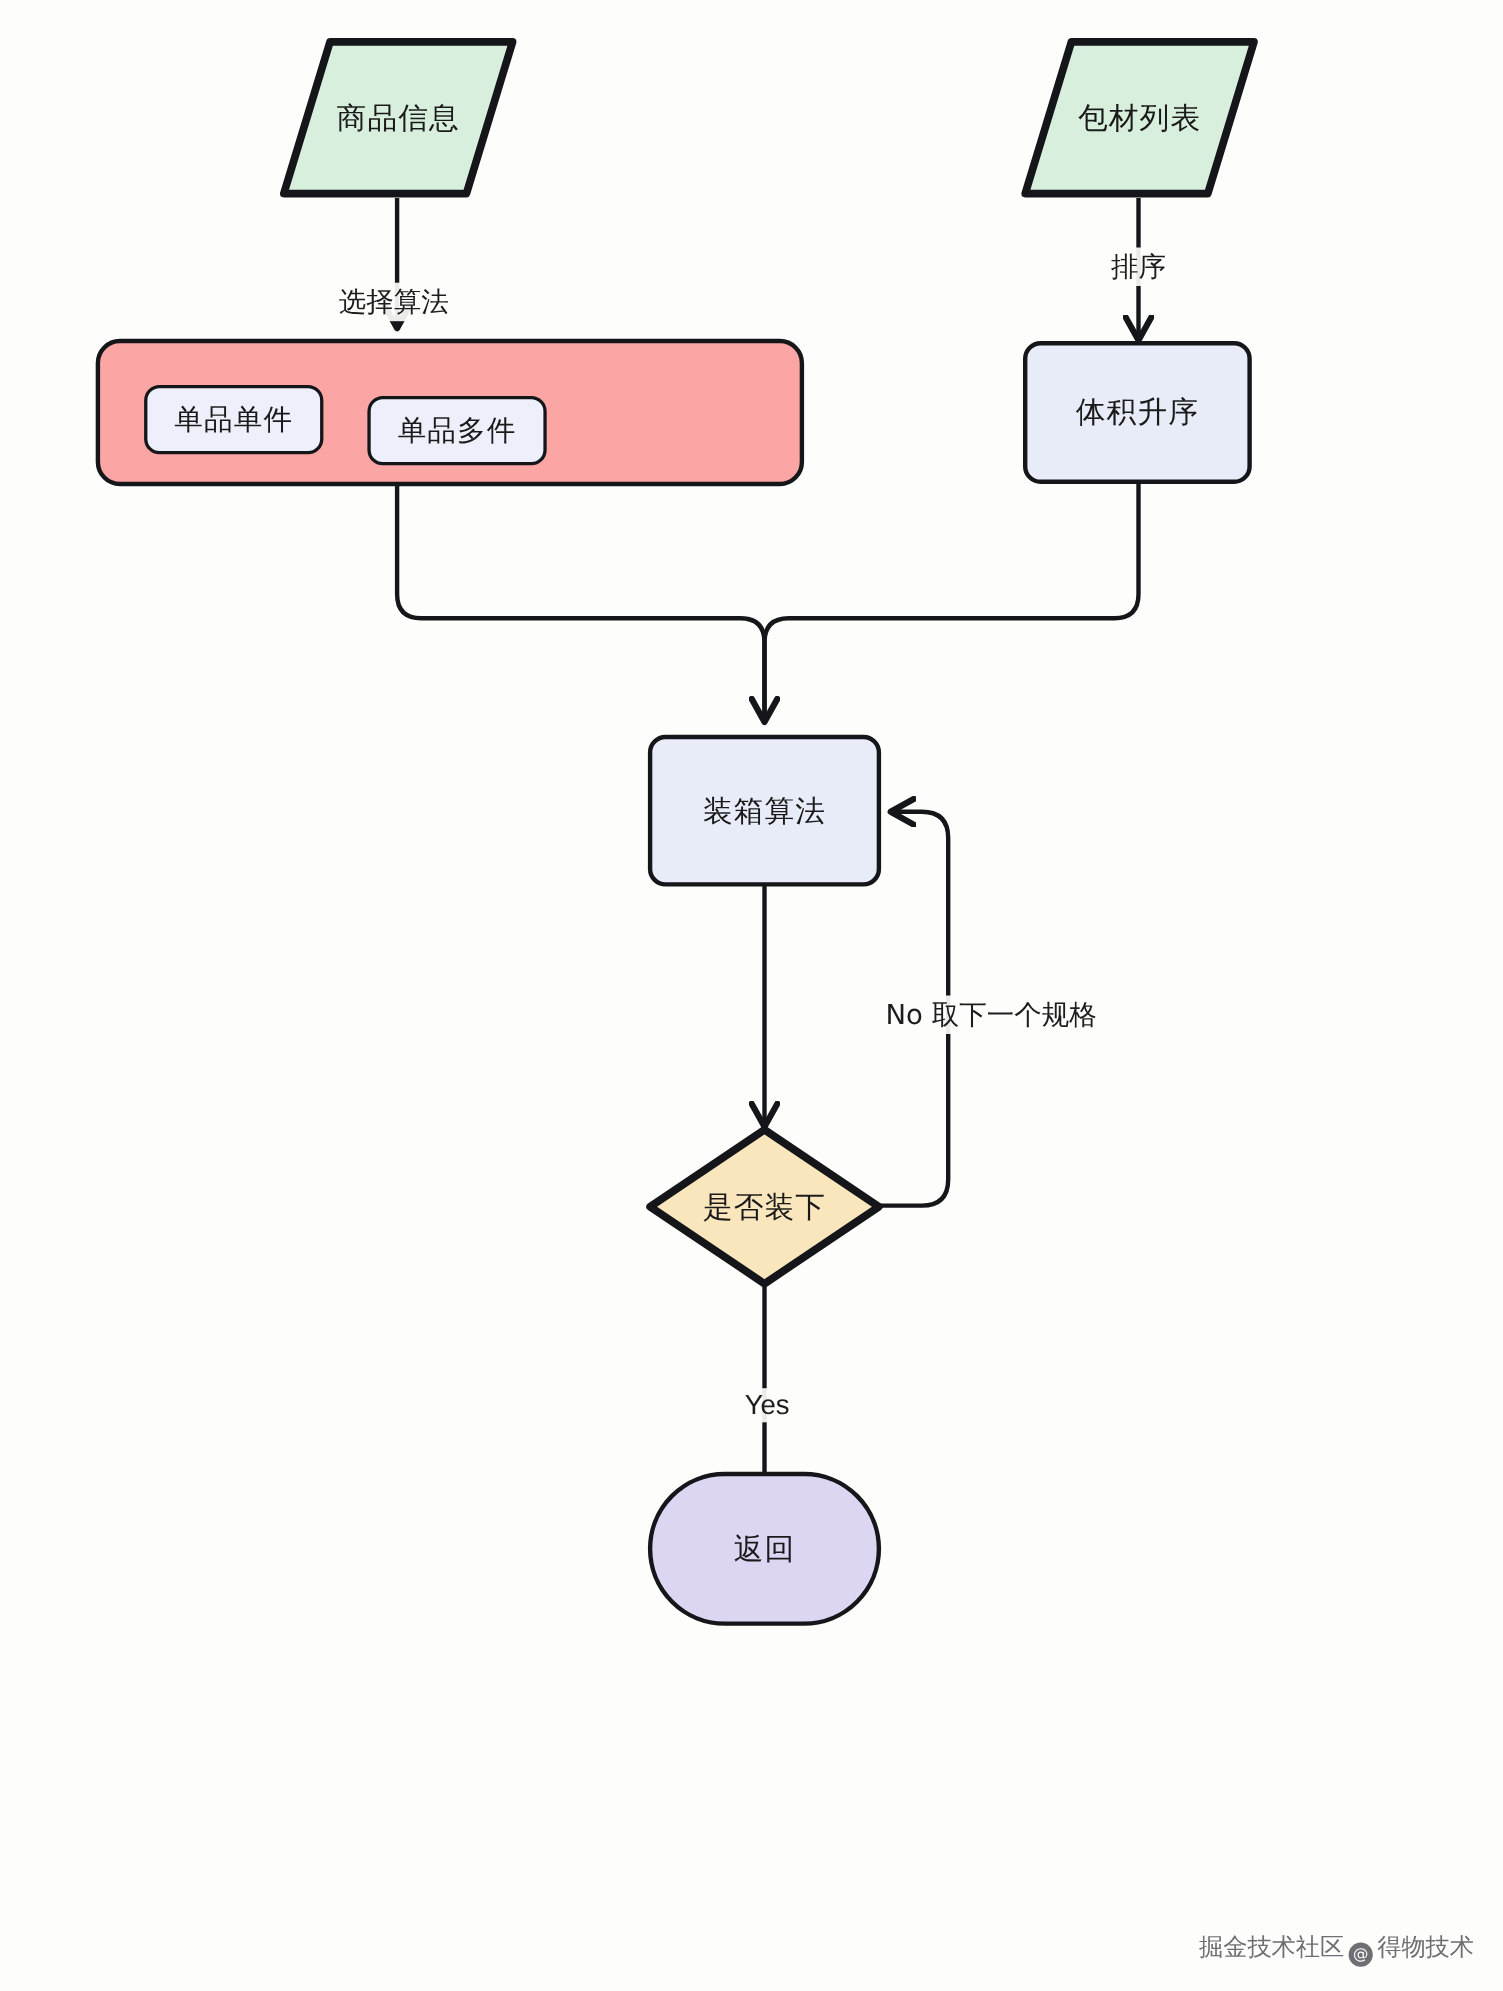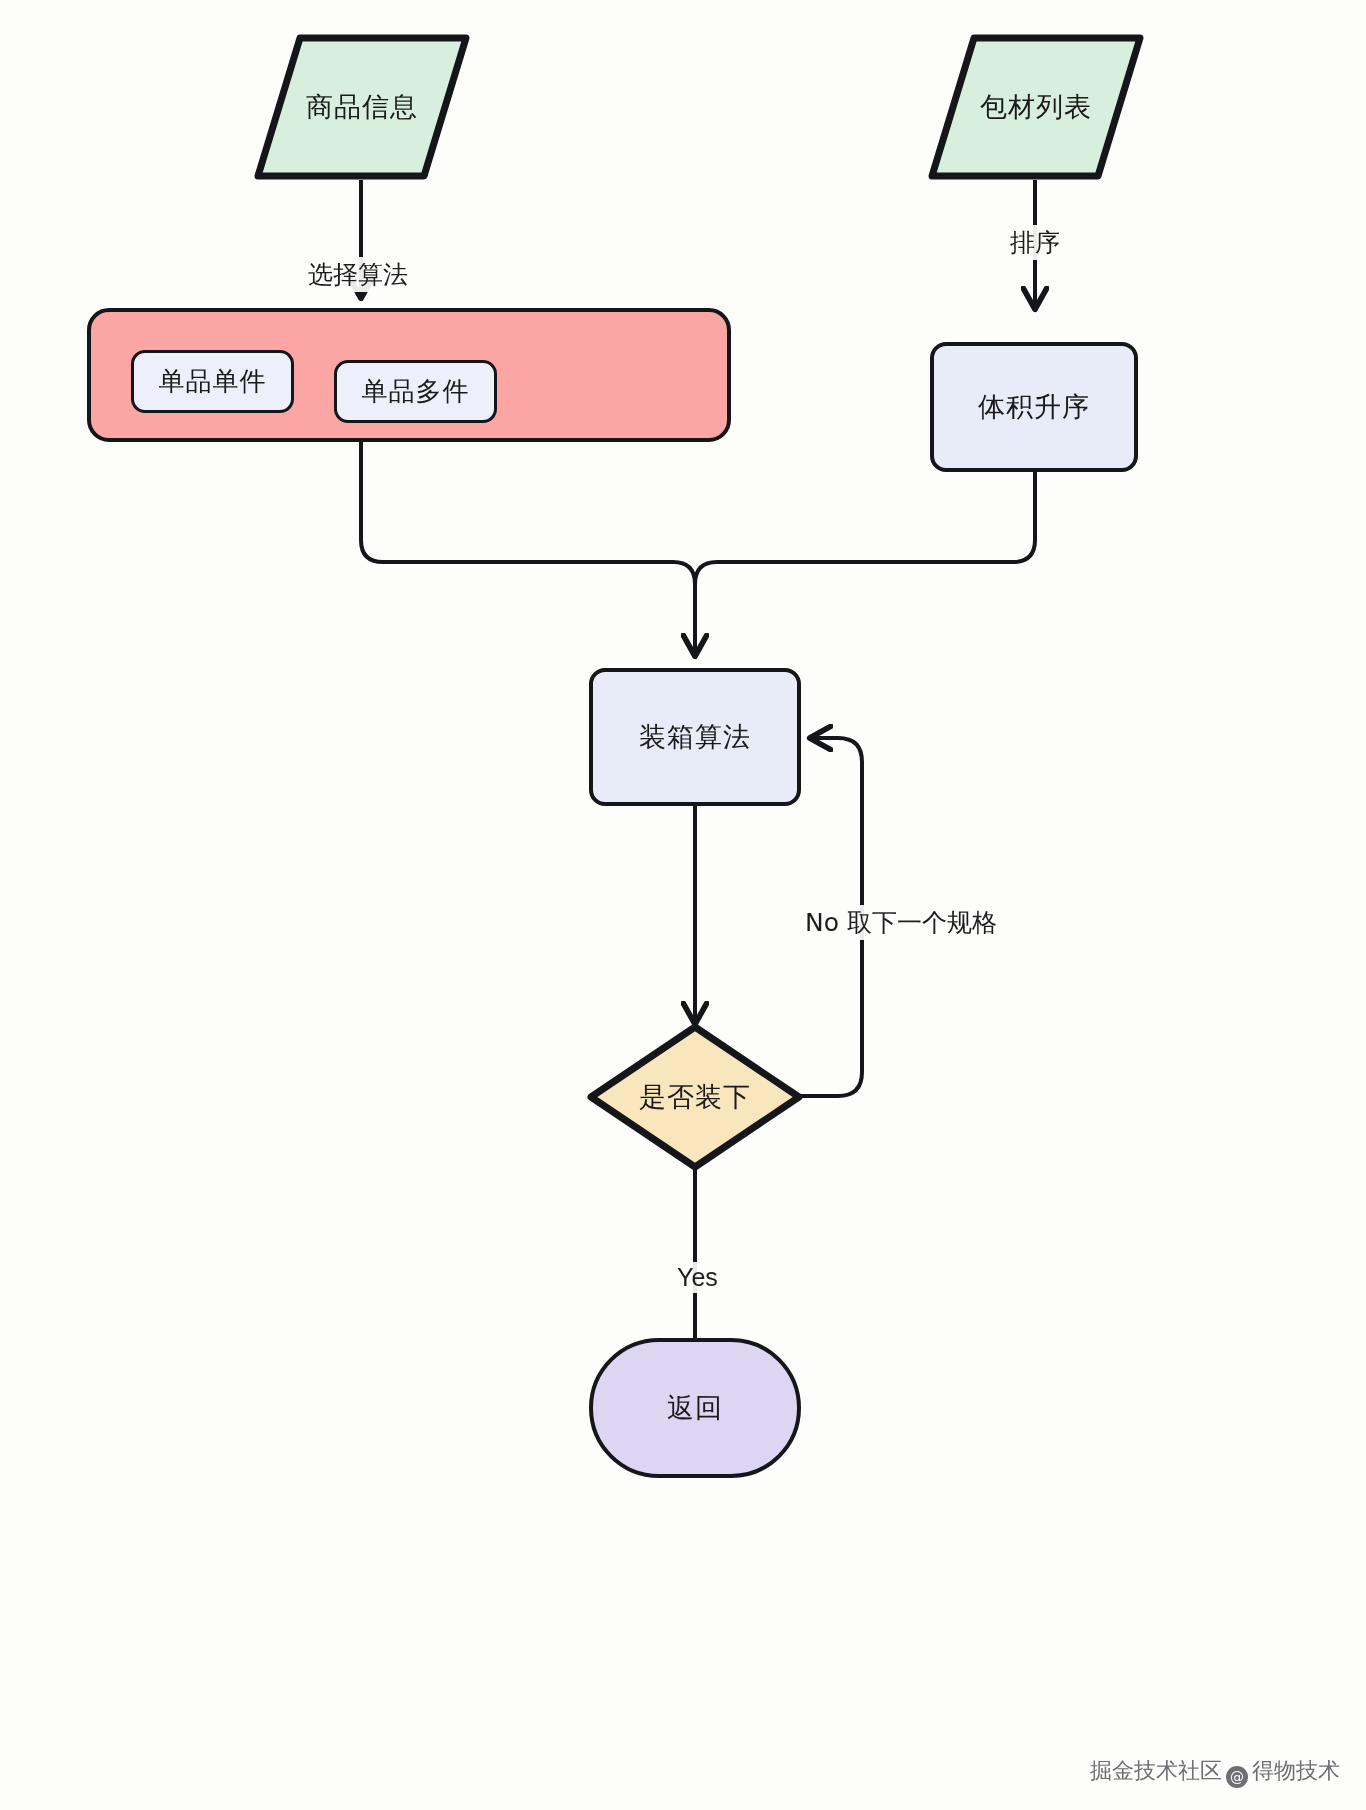--- a/index.html
+++ b/index.html
@@ -129,21 +129,21 @@
     <div class="sub-box" style="left:40px;top:38px;width:157px;height:57px;">
       <span class="label">单品单件</span>
     </div>
 
     <div class="sub-box" style="left:243px;top:48px;width:157px;height:57px;">
       <span class="label">单品多件</span>
     </div>
 
   </div>
 
-  <div class="node proc" style="left:930px;top:310px;width:208px;height:130px;margin-top:32px;">
+  <div class="node proc" style="left:930px;top:310px;width:208px;height:130px;">
     <span class="label">体积升序</span>
   </div>
 
   <div class="node proc" style="left:589px;top:668px;width:212px;height:138px;">
     <span class="label">装箱算法</span>
   </div>
 
   <div class="node decision" style="left:586px;top:1022px;width:218px;height:150px;">
     <svg class="shape" style="position:absolute;inset:0;" viewBox="0 0 218 150" preserveAspectRatio="none">
       <polygon points="109,5 213,75 109,145 5,75" fill="#fae6bd" stroke="#15161a" stroke-width="7" stroke-linejoin="round"></polygon>

